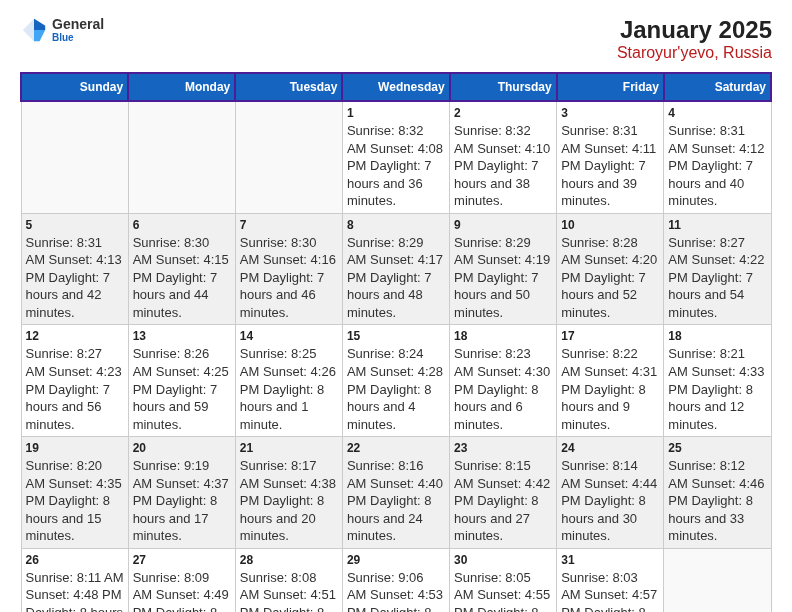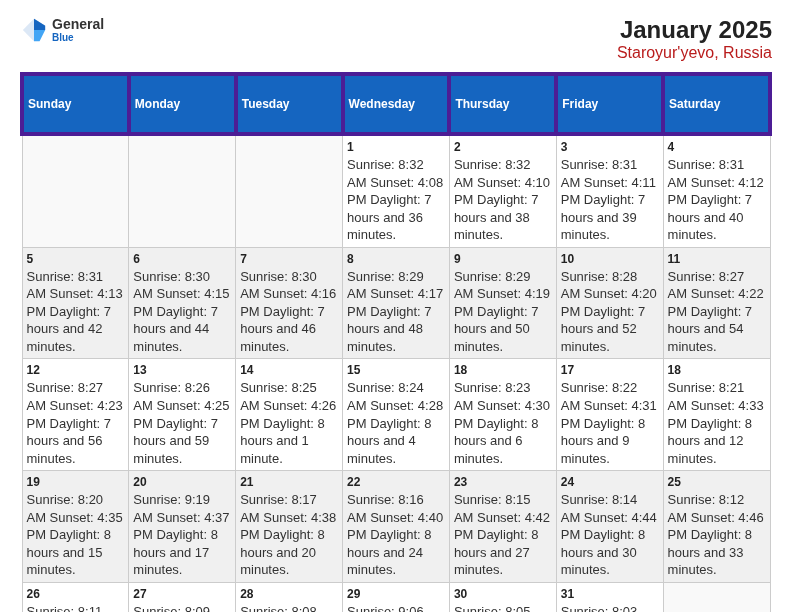--- a/index.html
+++ b/index.html
@@ -65,23 +65,23 @@
       border: 1px solid #ccc;
       border-collapse: collapse;
       width: 100%;
       table-layout: fixed;
     }
     .calendar th {
       background: #1565C0;
       color: #fff;
       font-size: 12px;
       font-weight: bold;
-      padding: 21px 4px;
-      text-align: left;
-      border: 4px solid #4c1d95;
+      padding: 6px 4px;
+      text-align: right;
+      border: 2px solid #4c1d95;
     }
     .calendar td {
       border: 1px solid #ccc;
       vertical-align: top;
       padding: 4px 4px 3px 4px;
       font-size: 10px;
       color: #333;
       background: #fff;
       height: 82px;
     }

